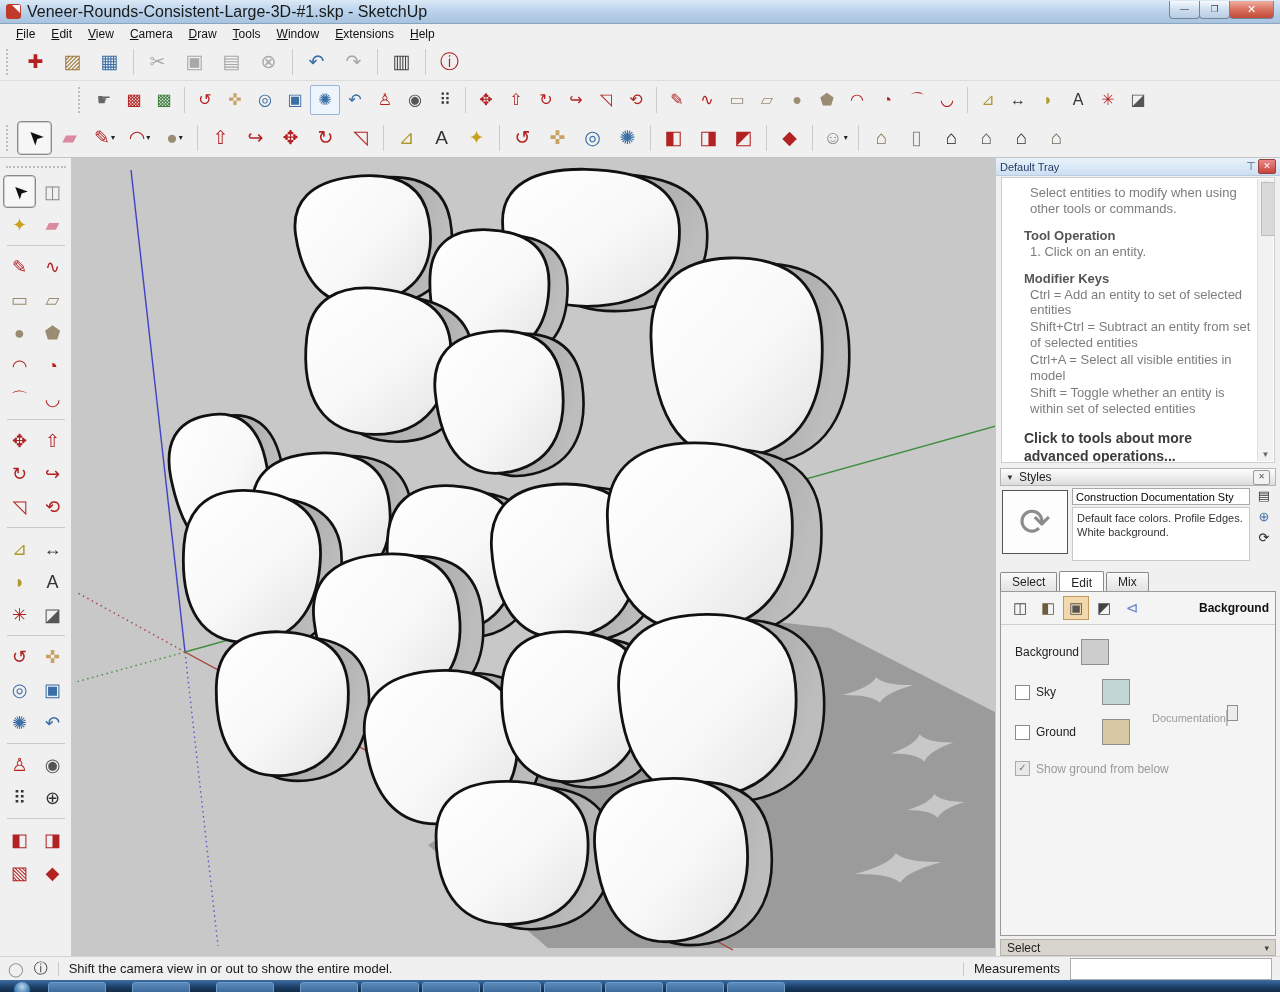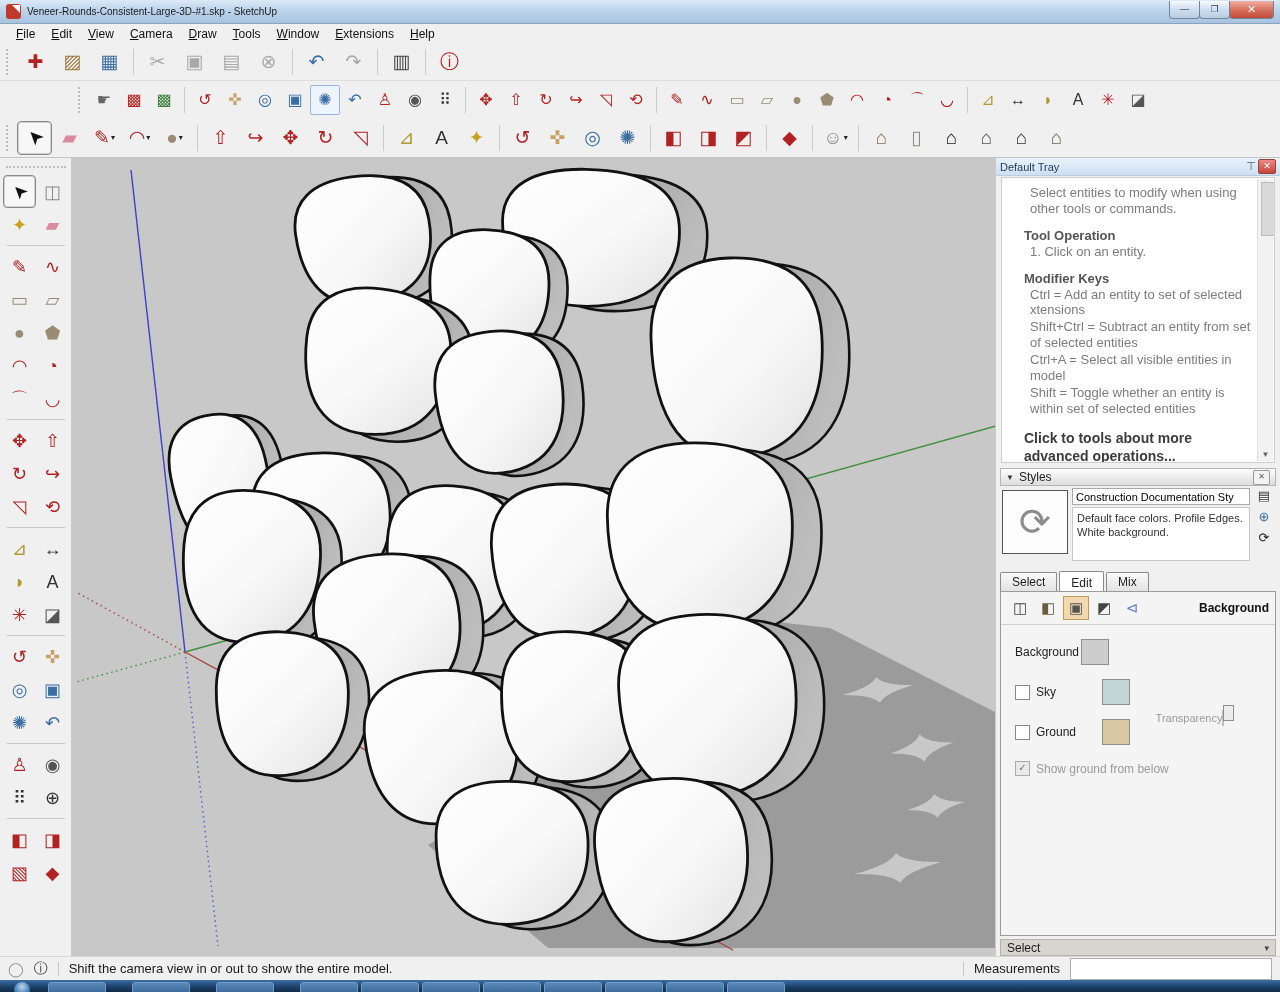--- a/index.html
+++ b/index.html
@@ -5,21 +5,21 @@
   html,body{margin:0;padding:0}
   body{width:1280px;height:992px;position:relative;overflow:hidden;
        font-family:"Liberation Sans",sans-serif;background:#f0f0f0;font-size:12px;color:#222}
   
   .titlebar{position:absolute;top:0;left:0;right:0;height:24px;
     background:linear-gradient(#dcE9f7,#bcd4ec 45%,#a8c3e0);border-bottom:1px solid #8aa5c0;
     display:flex;align-items:center;padding:0 6px;box-sizing:border-box}
   .app-icon{width:15px;height:15px;background:#c0392b;border-radius:3px;margin-right:6px;position:relative;flex:none}
   .app-icon:after{content:"";position:absolute;right:1px;top:1px;width:0;height:0;
     border:4px solid #fff;border-left-color:transparent;border-bottom-color:transparent}
-  .title{font-size:10px;color:#1a1a1a;white-space:nowrap}
+  .title{font-size:16px;color:#1a1a1a;white-space:nowrap}
   .win-controls{margin-left:auto;display:flex;margin-top:-4px}
   .wbtn{width:29px;height:17px;border:1px solid #70859c;border-top:none;border-radius:0 0 4px 4px;
     background:linear-gradient(#f6fafd,#cfdeee 50%,#b9cde3);display:flex;align-items:center;
     justify-content:center;font-size:9px;color:#2c4258;margin-left:-1px}
   .wbtn.close{background:linear-gradient(#f0b0a2,#d9715f 50%,#c14b38);color:#fff;width:43px;font-size:11px}
   
   .menubar{position:absolute;top:24px;left:0;right:0;height:19px;background:#f0f0f0;
     border-bottom:1px solid #e3e3e3;display:flex;align-items:center;padding-left:8px}
   .menu-item{padding:1px 8px;color:#111}
   
@@ -647,21 +647,21 @@
   <div class="instructor" id="instructor">
     <div class="iscroll">
       <div>▲</div>
       <div class="thumb"></div>
       <div class="sdown">▼</div>
     </div>
   <div class="ip">Select entities to modify when using other tools or commands.</div>
       <div class="ih">Tool Operation</div>
       <div class="ip">1. Click on an entity.</div>
       <div class="ih">Modifier Keys</div>
-      <div class="ip">Ctrl = Add an entity to set of selected xtensions</div>
+      <div class="ip">Ctrl = Add an entity to set of selected entities</div>
       <div class="ip">Shift+Ctrl = Subtract an entity from set of selected entities</div>
       <div class="ip">Ctrl+A = Select all visible entities in model</div>
       <div class="ip">Shift = Toggle whether an entity is within set of selected entities</div>
       <div class="ilink">Click to tools about more advanced operations...</div>
     </div>
 
   <div class="styles-head">
     <span class="tri">▼</span>
     <span>Styles</span>
     <span class="mini-x">✕</span>
@@ -704,21 +704,21 @@
     <div class="erow">
       <span class="cb"></span>
       <label>Sky</label>
       <span class="swatch" style="background: rgb(195, 214, 214);"></span>
     </div>
     <div class="erow">
       <span class="cb"></span>
       <label>Ground</label>
       <span class="swatch" style="background: rgb(214, 201, 163);"></span>
       <span class="transp">
-        <span class="tl">Transparency</span>
+        <span class="tl">Documentation</span>
         <span class="track">
           <span class="thumb-slider"></span>
         </span>
       </span>
     </div>
     <div class="showground">
       <span class="cb disabled">✓</span>
       <span>Show ground from below</span>
     </div>
   </div>

